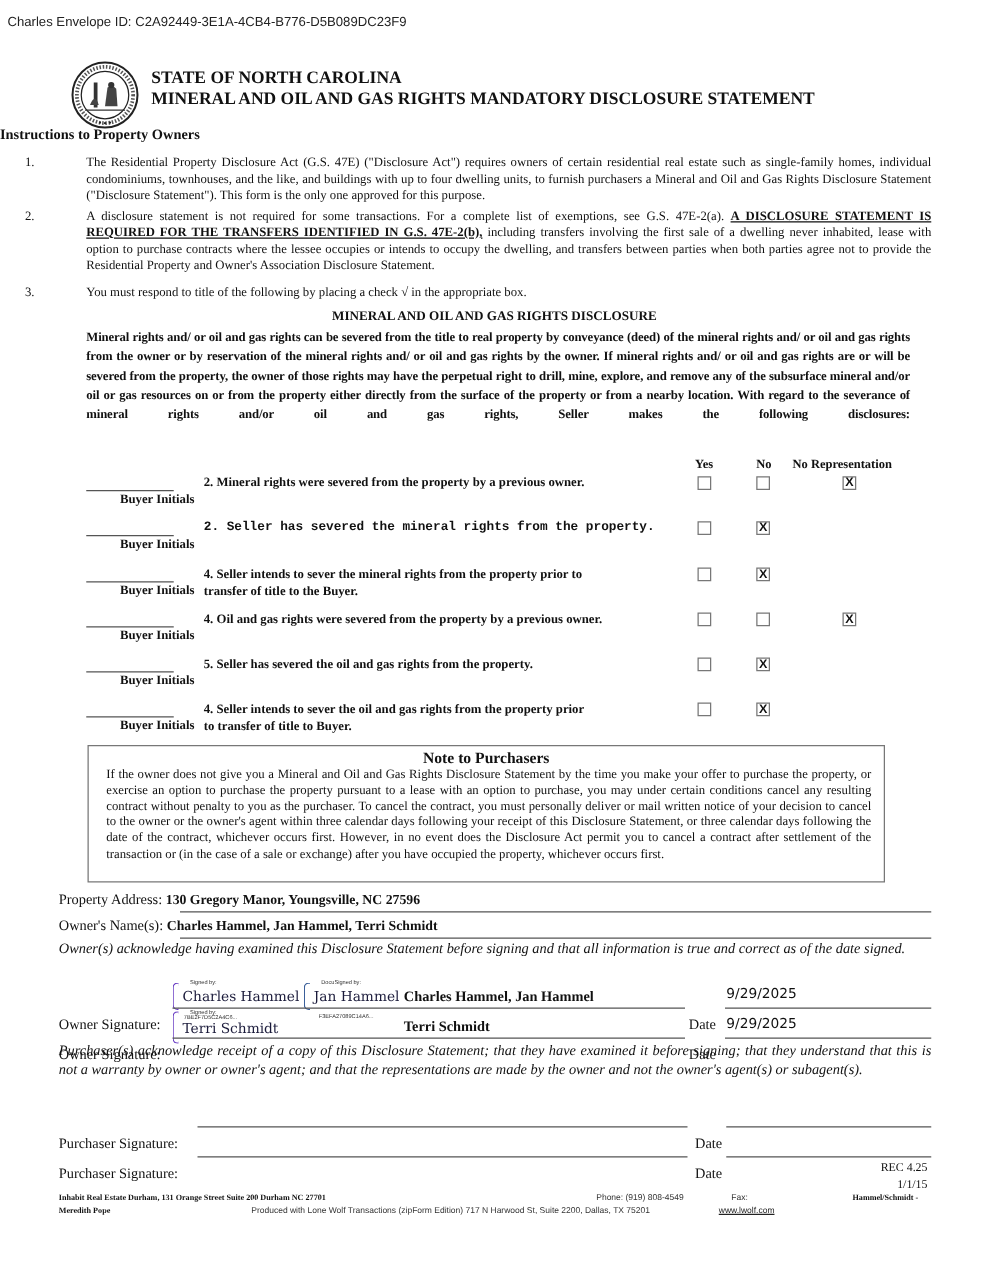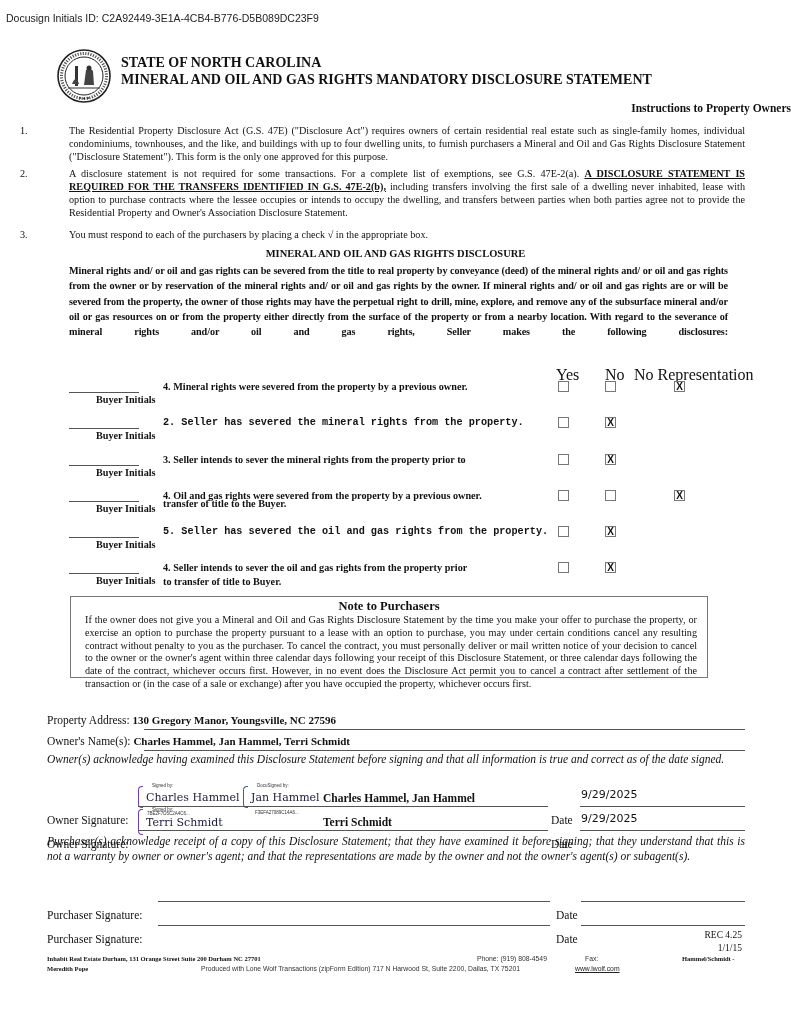--- a/index.html
+++ b/index.html
@@ -2,52 +2,52 @@
 <html><head>
 <meta charset="utf-8">
 <style>
   html, body { margin:0; padding:0; background:#fff; }
   body { width:791px; height:1024px; position:relative; overflow:hidden; font-family:"Liberation Serif", serif; color:#111; }
   .abs { position:absolute; }
   .envelope { left:6px; top:12px; font-family:"Liberation Sans", sans-serif; font-size:10.5px; color:#222; }
   .seal { left:56px; top:48px; width:56px; height:56px; }
   .title1 { left:121px; top:55px; font-weight:bold; font-size:14px; }
   .title2 { left:121px; top:72px; font-weight:bold; font-size:14px; }
-  .instr-h { left:0; width:791px; top:102px; text-align:right; font-weight:bold; font-size:11.5px; }
+  .instr-h { left:0; width:791px; top:102px; text-align:left; font-weight:bold; font-size:11.5px; }
   .list { left:20px; width:725px; font-size:10.2px; line-height:13px; }
   .list .num { position:absolute; left:0; }
   .list .txt { margin-left:49px; text-align:justify; }
   .j { text-align:justify; text-align-last:justify; }
   .ub { font-weight:bold; text-decoration:underline; }
   .sec-h { left:0; width:791px; top:248px; text-align:center; font-weight:bold; font-size:10.5px; }
   .intro { left:69px; width:659px; top:263px; font-weight:bold; font-size:10.2px; line-height:15.3px; font-family:"Liberation Serif", serif; letter-spacing:-0.1px; }
-  .colh { font-weight:normal; font-size:16px; }
+  .colh { font-weight:bold; font-size:10px; }
   .q { left:163px; font-weight:bold; font-size:10.2px; line-height:14px; }
   .initline { left:69px; width:70px; border-top:1px solid #555; }
   .initlbl { left:69px; font-weight:bold; font-size:10.2px;margin-left:27px; }
   .cb { width:11px; height:11px; border:1px solid #777; box-sizing:border-box; background:#fff; font-family:"Liberation Sans", sans-serif; font-size:10px; font-weight:bold; line-height:10px; text-align:center; color:#111; }
-  .note { left:70px; width:638px; top:596px; height:82px; border:1.5px solid #777; box-sizing:border-box; }
+  .note { left:70px; width:638px; top:596px; height:110px; border:1.5px solid #777; box-sizing:border-box; }
   .note-h { width:100%; text-align:center; font-weight:bold; font-size:12.5px; margin-top:2px; }
   .note-b { padding:0 10px 0 14px; font-size:10.2px; line-height:12.8px; text-align:justify; }
   .field-row { left:47px; font-size:11.5px; }
   .field-val { font-weight:bold; font-size:11px; }
   .fline { border-bottom:1px solid #555; }
   .italic { font-style:italic; }
   .sig-lbl { font-size:11.5px;margin-top:22px; }
   .hand { font-family:"DejaVu Serif", serif; font-size:11px; color:#1a1a3a; }
   .bracket { border:1.5px solid #6b3fc4; border-right:none; border-radius:4px 0 0 4px; }
   .bracket-b { border:1.5px solid #3a5f9a; border-right:none; border-radius:4px 0 0 4px; }
   .tiny { font-family:"Liberation Sans", sans-serif; font-size:4.5px; color:#333; }
   .footer { font-size:6.5px; font-weight:bold; font-family:"Liberation Serif", serif; }
   .footer-s { font-size:6.8px; font-family:"Liberation Sans", sans-serif; color:#333; }
 </style>
 </head>
 <body>
 
-<div class="abs envelope">Docusign Initials ID: C2A92449-3E1A-4CB4-B776-D5B089DC23F9</div>
+<div class="abs envelope">Charles Envelope ID: C2A92449-3E1A-4CB4-B776-D5B089DC23F9</div>
 
 <svg class="abs seal" viewBox="0 0 56 56">
   <circle cx="28" cy="28" r="26" fill="#fff" stroke="#222" stroke-width="1.6"></circle>
   <circle cx="28" cy="28" r="19" fill="#fff" stroke="#222" stroke-width="1"></circle>
   <circle cx="28" cy="28" r="22.5" fill="none" stroke="#555" stroke-width="3" stroke-dasharray="1.2 1.4"></circle>
   <rect x="19" y="18" width="3" height="20" fill="#333"></rect>
   <path d="M16 36 Q20 26 23 36 Z" fill="#444"></path>
   <path d="M30 22 q4 -3 7 1 l1 14 h-10 z" fill="#444"></path>
   <circle cx="33" cy="20" r="2.5" fill="#333"></circle>
   <path d="M12 40 h32" stroke="#333" stroke-width="1"></path>
@@ -64,57 +64,57 @@
 <div class="abs list" style="top:124px;">
   <span class="num">1.</span>
   <div class="txt">The Residential Property Disclosure Act (G.S. 47E) ("Disclosure Act") requires owners of certain residential real estate such as single-family homes, individual condominiums, townhouses, and the like, and buildings with up to four dwelling units, to furnish purchasers a Mineral and Oil and Gas Rights Disclosure Statement ("Disclosure Statement"). This form is the only one approved for this purpose.</div>
 </div>
 <div class="abs list" style="top:167px;">
   <span class="num">2.</span>
   <div class="txt"><span>A disclosure statement is not required for some transactions. For a complete list of exemptions, see G.S. 47E-2(a). </span><span class="ub">A DISCLOSURE STATEMENT IS REQUIRED FOR THE TRANSFERS IDENTIFIED IN G.S. 47E-2(b),</span><span> including transfers involving the first sale of a dwelling never inhabited, lease with option to purchase contracts where the lessee occupies or intends to occupy the dwelling, and transfers between parties when both parties agree not to provide the Residential Property and Owner's Association Disclosure Statement.</span></div>
 </div>
 <div class="abs list" style="top:228px;">
   <span class="num">3.</span>
-  <div class="txt">You must respond to each of the purchasers by placing a check √ in the appropriate box.</div>
+  <div class="txt">You must respond to title of the following by placing a check √ in the appropriate box.</div>
 </div>
 
 <div class="abs sec-h">MINERAL AND OIL AND GAS RIGHTS DISCLOSURE</div>
 <div class="abs intro j">Mineral rights and/ or oil and gas rights can be severed from the title to real property by conveyance (deed) of the mineral rights and/ or oil and gas rights from the owner or by reservation of the mineral rights and/ or oil and gas rights by the owner. If mineral rights and/ or oil and gas rights are or will be severed from the property, the owner of those rights may have the perpetual right to drill, mine, explore, and remove any of the subsurface mineral and/or oil or gas resources on or from the property either directly from the surface of the property or from a nearby location. With regard to the severance of mineral rights and/or oil and gas rights, Seller makes the following disclosures:</div>
 
 <div class="abs colh" style="left:556px; top:366px;">Yes</div>
 <div class="abs colh" style="left:605px; top:366px;">No</div>
 <div class="abs colh" style="left:634px; top:366px;">No Representation</div>
 
 <div id="questions">
     <div class="abs initline" style="top:392px;"></div>
     <div class="abs initlbl" style="top:394px;">Buyer Initials</div>
-    <div class="abs q" style="top:380px;">4. Mineral rights were severed from the property by a previous owner.</div>
+    <div class="abs q" style="top:380px;">2. Mineral rights were severed from the property by a previous owner.</div>
     <div class="abs cb" style="left:558px; top:381px;"></div>
     <div class="abs cb" style="left:605px; top:381px;"></div>
     <div class="abs cb" style="left:674px; top:381px;">X</div>
     <div class="abs initline" style="top:428px;"></div>
     <div class="abs initlbl" style="top:430px;">Buyer Initials</div>
     <div class="abs q" style="top:416px;font-family:Liberation Mono, monospace;">2. Seller has severed the mineral rights from the property.</div>
     <div class="abs cb" style="left:558px; top:417px;"></div>
     <div class="abs cb" style="left:605px; top:417px;">X</div>
     <div class="abs initline" style="top:465px;"></div>
     <div class="abs initlbl" style="top:467px;">Buyer Initials</div>
-    <div class="abs q" style="top:453px;">3. Seller intends to sever the mineral rights from the property prior to</div>
-    <div class="abs q" style="top:467px;margin-top:30px;">transfer of title to the Buyer.</div>
+    <div class="abs q" style="top:453px;">4. Seller intends to sever the mineral rights from the property prior to</div>
+    <div class="abs q" style="top:467px;">transfer of title to the Buyer.</div>
     <div class="abs cb" style="left:558px; top:454px;"></div>
     <div class="abs cb" style="left:605px; top:454px;">X</div>
     <div class="abs initline" style="top:501px;"></div>
     <div class="abs initlbl" style="top:503px;">Buyer Initials</div>
     <div class="abs q" style="top:489px;">4. Oil and gas rights were severed from the property by a previous owner.</div>
     <div class="abs cb" style="left:558px; top:490px;"></div>
     <div class="abs cb" style="left:605px; top:490px;"></div>
     <div class="abs cb" style="left:674px; top:490px;">X</div>
     <div class="abs initline" style="top:537px;"></div>
     <div class="abs initlbl" style="top:539px;">Buyer Initials</div>
-    <div class="abs q" style="top:525px;font-family:Liberation Mono, monospace;">5. Seller has severed the oil and gas rights from the property.</div>
+    <div class="abs q" style="top:525px;">5. Seller has severed the oil and gas rights from the property.</div>
     <div class="abs cb" style="left:558px; top:526px;"></div>
     <div class="abs cb" style="left:605px; top:526px;">X</div>
     <div class="abs initline" style="top:573px;"></div>
     <div class="abs initlbl" style="top:575px;">Buyer Initials</div>
     <div class="abs q" style="top:561px;">4. Seller intends to sever the oil and gas rights from the property prior</div>
     <div class="abs q" style="top:575px;">to transfer of title to Buyer.</div>
     <div class="abs cb" style="left:558px; top:562px;"></div>
     <div class="abs cb" style="left:605px; top:562px;">X</div>
   </div>
 

